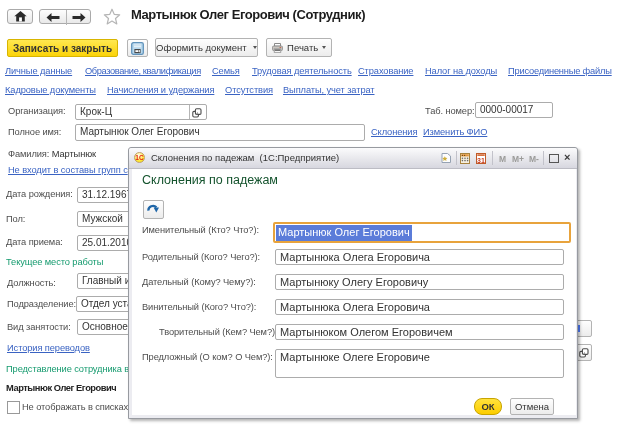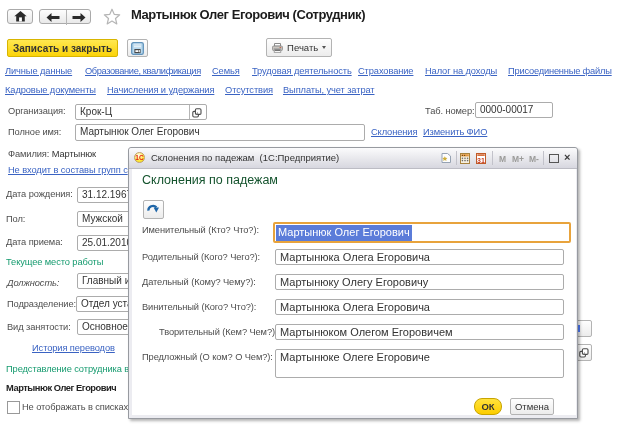--- a/index.html
+++ b/index.html
@@ -45,20 +45,21 @@
   <div class="tbtn" style="left:127px;top:39px;width:21px;height:18px;">
     <svg width="13" height="13" viewBox="0 0 13 13">
         <rect x="0.7" y="0.7" width="11.6" height="11.6" rx="1.6" fill="#b9d9ee" stroke="#6193bb" stroke-width="1.3"></rect>
         <rect x="3" y="1.8" width="7" height="3.4" fill="#eef6fc"></rect>
         <path d="M3 2.7h7M3 3.8h7" stroke="#bcd7e8" stroke-width="0.7"></path>
         <rect x="3.4" y="7" width="6.2" height="4.2" fill="#474747"></rect>
         <rect x="4.4" y="8.2" width="3" height="1.8" fill="#fff"></rect>
         <rect x="7.9" y="8" width="0.9" height="2.2" fill="#fff"></rect>
       </svg>
   </div>
+  <div class="tbtn" style="left:155px;top:38px;width:103px;height:19px;">Оформить документ&nbsp;&nbsp;<span class="caret"></span></div>
   <div class="tbtn" style="left:266px;top:38px;width:66px;height:19px;">
     <svg width="11" height="10" viewBox="0 0 11 10" style="margin-right:4px;">
         <path d="M2.5 0.5h6v2.6h-6z" fill="#fdfdfd" stroke="#8a8a8a"></path>
         <rect x="0.5" y="3.1" width="10" height="4.4" rx="1" fill="#c9c5c0" stroke="#8a8a8a" stroke-width="0.8"></rect>
         <rect x="2.2" y="5.9" width="6.6" height="3.4" fill="#fff" stroke="#8a8a8a" stroke-width="0.8"></rect>
         <rect x="2.8" y="6.5" width="5.4" height="1.2" fill="#3a3a3a"></rect>
         <rect x="7.6" y="4" width="1.6" height="1" fill="#c76a4a"></rect>
       </svg>
     Печать&nbsp;<span class="caret"></span>
   </div>
@@ -107,33 +108,33 @@
   <div class="lbl" style="left:6px;top:214px;">Пол:</div>
   <div class="fld" style="left:77px;top:211px;width:60px;height:16px;">
       <span>Мужской</span>
     </div>
   <div class="lbl" style="left:6px;top:237px;">Дата приема:</div>
   <div class="fld" style="left:77px;top:235px;width:60px;height:16px;">
       <span>25.01.2010</span>
     </div>
 
   <div class="grn" style="left:6px;top:257px;">Текущее место работы</div>
-  <div class="lbl" style="left:7px;top:278px;font-style:italic;">Должность:</div>
+  <div class="lbl" style="left:7px;top:278px;">Должность:</div>
   <div class="fld" style="left:77px;top:273px;width:60px;height:16px;">
       <span>Главный ин</span>
     </div>
   <div class="lbl" style="left:7px;top:299px;">Подразделение:</div>
   <div class="fld" style="left:76px;top:296px;width:60px;height:16px;">
       <span>Отдел уста</span>
     </div>
   <div class="lbl" style="left:7px;top:322px;">Вид занятости:</div>
   <div class="fld" style="left:77px;top:319px;width:60px;height:16px;">
       <span>Основное м</span>
     </div>
-  <div class="lnk" style="left:7px;top:343px;margin-left:25px;">История переводов</div>
+  <div class="lnk" style="left:7px;top:343px;">История переводов</div>
   <div class="grn" style="left:6px;top:364px;">Представление сотрудника в</div>
   <div class="abs" style="left:6px;top:383px;font-size:9.3px;font-weight:bold;color:#222;letter-spacing:-0.45px;white-space:nowrap;">Мартынюк Олег Егорович</div>
   <div class="abs" style="left:7px;top:401px;width:11px;height:11px;border:1px solid #999;background:#fff;"></div>
   <div class="lbl" style="left:22px;top:402px;">Не отображать в списках.</div>
 
   <div class="tbtn" style="left:576px;top:320px;width:16px;height:17px;"></div>
   <div class="tbtn" style="left:576px;top:344px;width:16px;height:17px;">
     <svg width="10" height="10" viewBox="0 0 10 10">
         <rect x="0.8" y="3.4" width="5.6" height="5.6" rx="1.2" fill="#fff" stroke="#4a4a4a" stroke-width="1.1"></rect>
         <rect x="3.4" y="0.8" width="5.6" height="5.6" rx="1.2" fill="#fff" stroke="#4a4a4a" stroke-width="1.1"></rect>

